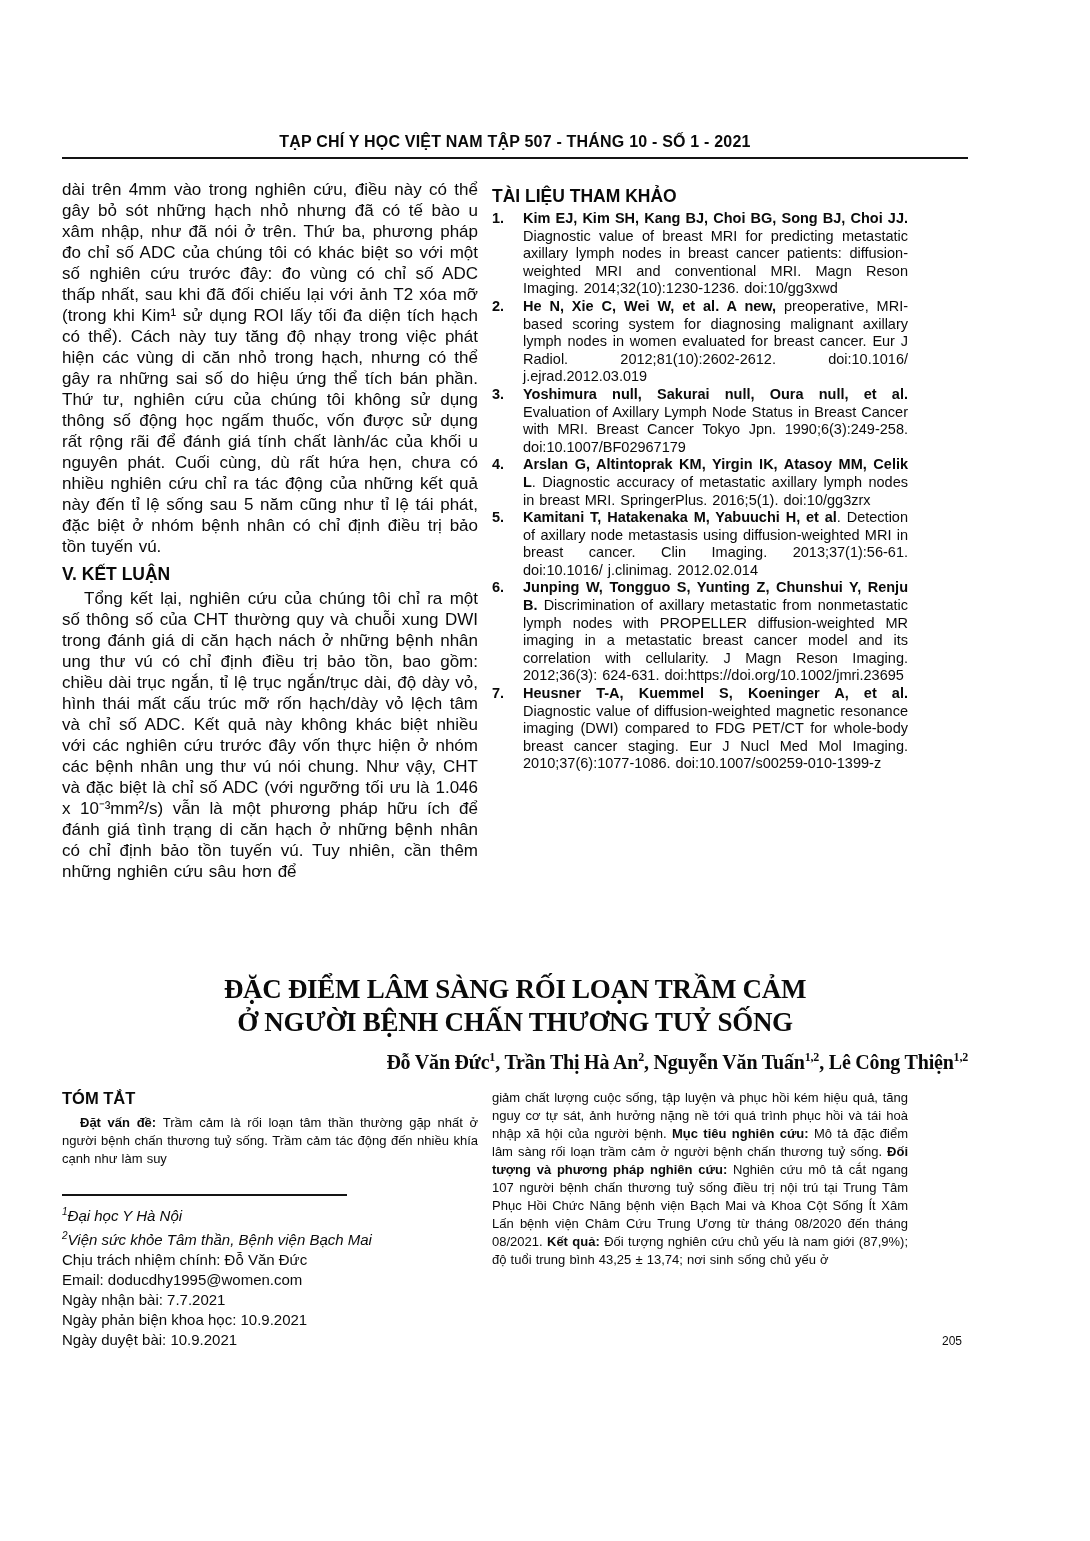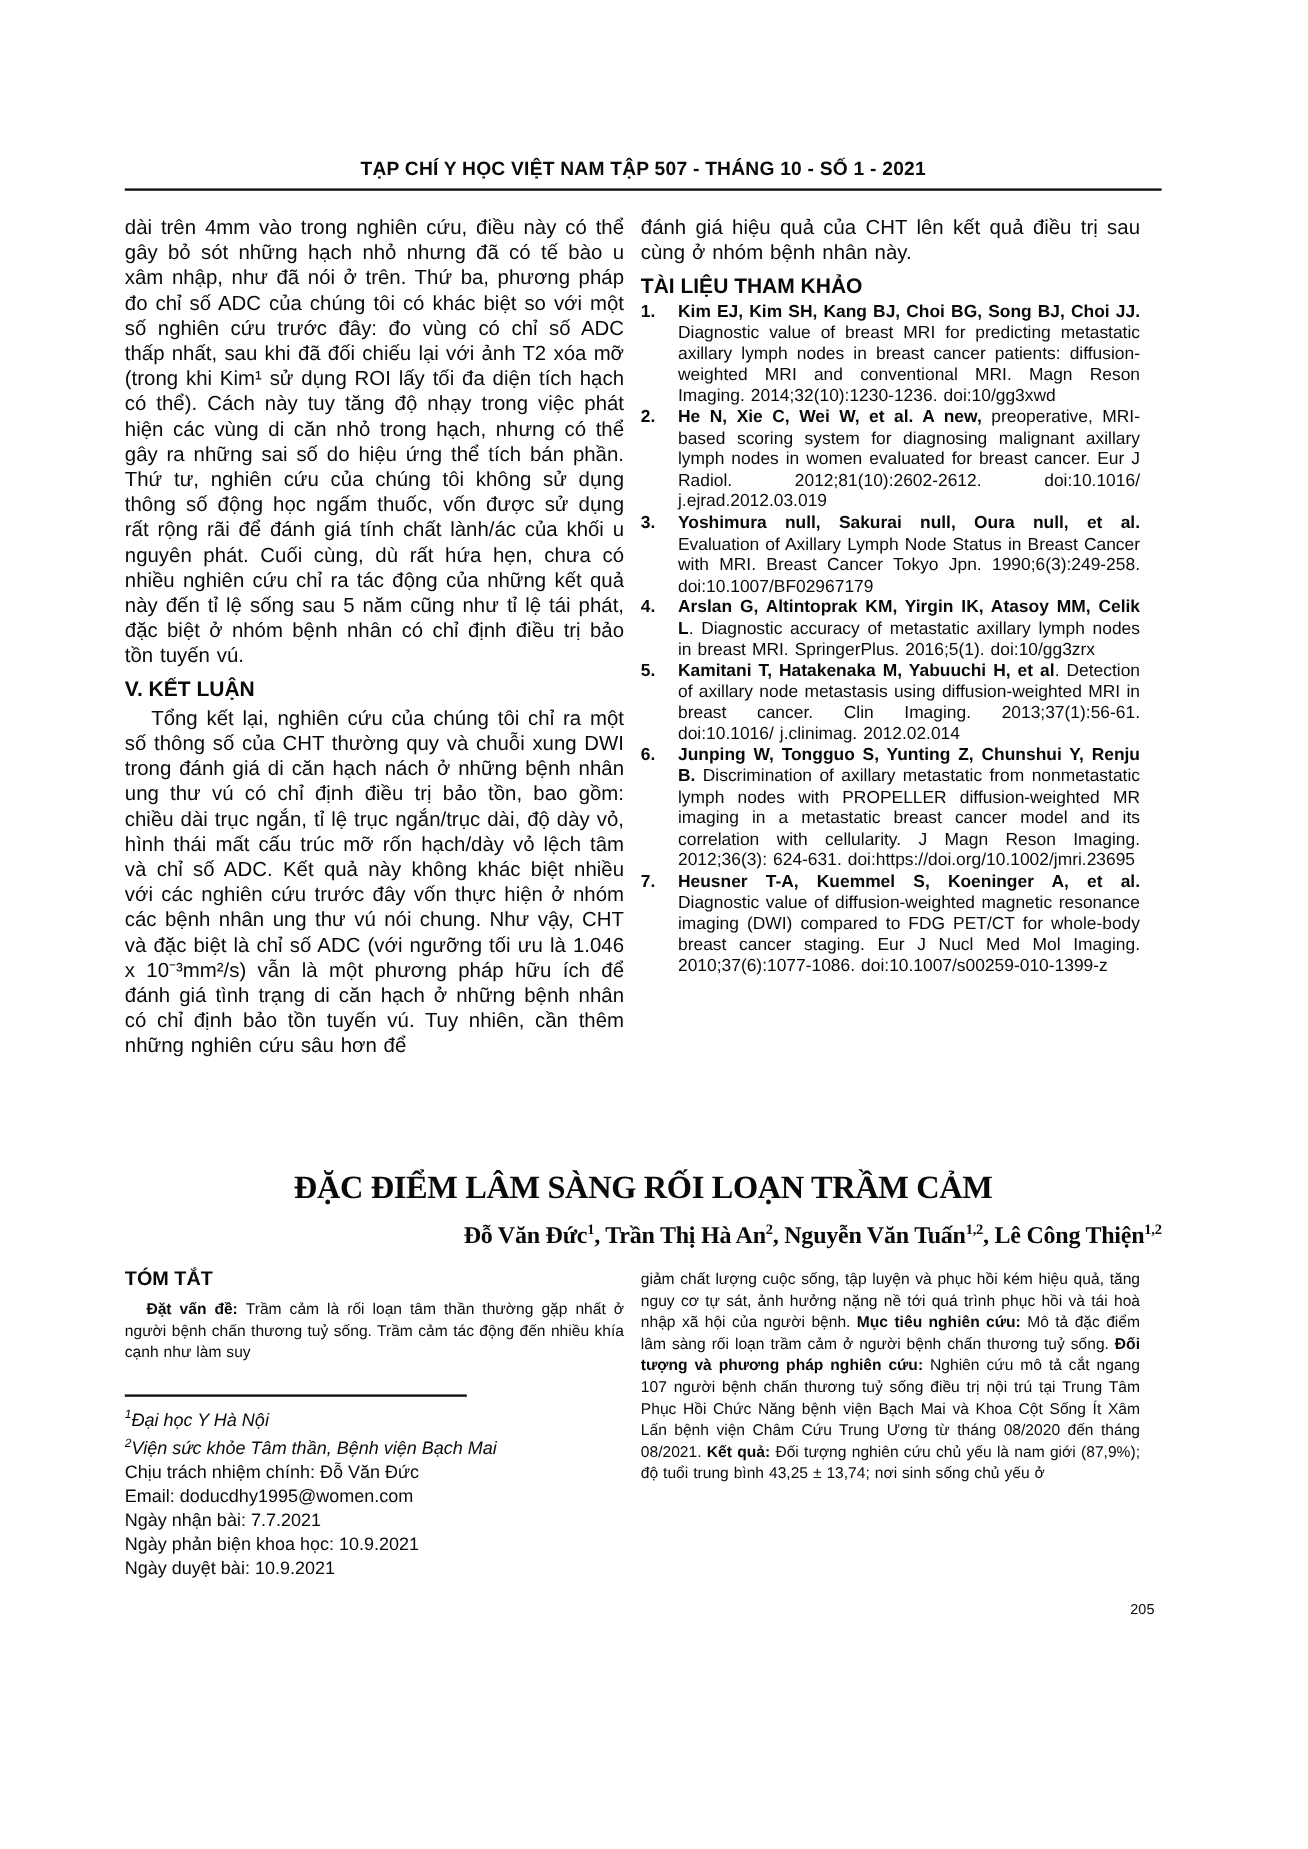--- a/index.html
+++ b/index.html
@@ -1,20 +1,20 @@
 <!DOCTYPE html>
 <html><head>
 <meta charset="utf-8">
 <style>
   html,body{margin:0;padding:0;background:#ffffff;}
   .page{
     position:relative;
     width:1090px;height:1448px;
     box-sizing:border-box;
-    padding:133px 122px 0 104px;
+    padding:133px 122px 0 62px;
     background:#ffffff;color:#0a0a0a;
     font-family:"Liberation Sans",sans-serif;
     overflow:hidden;
   }
   .journal-header{
     text-align:center;font-weight:700;font-size:16px;letter-spacing:.2px;
     padding-bottom:6px;border-bottom:2px solid #141414;
   }
   .cols{display:flex;gap:14px;}
   .col{width:416px;box-sizing:border-box;}
@@ -56,21 +56,20 @@
   </header>
 
   <div class="cols top-cols">
     <div class="col">
       <p class="body-text">dài trên 4mm vào trong nghiên cứu, điều này có thể gây bỏ sót những hạch nhỏ nhưng đã có tế bào u xâm nhập, như đã nói ở trên. Thứ ba, phương pháp đo chỉ số ADC của chúng tôi có khác biệt so với một số nghiên cứu trước đây: đo vùng có chỉ số ADC thấp nhất, sau khi đã đối chiếu lại với ảnh T2 xóa mỡ (trong khi Kim¹ sử dụng ROI lấy tối đa diện tích hạch có thể). Cách này tuy tăng độ nhạy trong việc phát hiện các vùng di căn nhỏ trong hạch, nhưng có thể gây ra những sai số do hiệu ứng thể tích bán phần. Thứ tư, nghiên cứu của chúng tôi không sử dụng thông số động học ngấm thuốc, vốn được sử dụng rất rộng rãi để đánh giá tính chất lành/ác của khối u nguyên phát. Cuối cùng, dù rất hứa hẹn, chưa có nhiều nghiên cứu chỉ ra tác động của những kết quả này đến tỉ lệ sống sau 5 năm cũng như tỉ lệ tái phát, đặc biệt ở nhóm bệnh nhân có chỉ định điều trị bảo tồn tuyến vú.</p>
       <div class="section-heading">V. KẾT LUẬN</div>
       <p class="body-text para-indent">Tổng kết lại, nghiên cứu của chúng tôi chỉ ra một số thông số của CHT thường quy và chuỗi xung DWI trong đánh giá di căn hạch nách ở những bệnh nhân ung thư vú có chỉ định điều trị bảo tồn, bao gồm: chiều dài trục ngắn, tỉ lệ trục ngắn/trục dài, độ dày vỏ, hình thái mất cấu trúc mỡ rốn hạch/dày vỏ lệch tâm và chỉ số ADC. Kết quả này không khác biệt nhiều với các nghiên cứu trước đây vốn thực hiện ở nhóm các bệnh nhân ung thư vú nói chung. Như vậy, CHT và đặc biệt là chỉ số ADC (với ngưỡng tối ưu là 1.046 x 10⁻³mm²/s) vẫn là một phương pháp hữu ích để đánh giá tình trạng di căn hạch ở những bệnh nhân có chỉ định bảo tồn tuyến vú. Tuy nhiên, cần thêm những nghiên cứu sâu hơn để</p>
     </div>
 
     <div class="col">
-      <p class="body-text">đánh giá hiệu quả của CHT lên kết quả điều trị sau cùng ở nhóm bệnh nhân này.</p>
       <div class="section-heading">TÀI LIỆU THAM KHẢO</div>
       <ol class="refs">
         <li>
           <span class="ref-num">1.</span><span class="b">Kim EJ, Kim SH, Kang BJ, Choi BG, Song BJ, Choi JJ.</span><span> Diagnostic value of breast MRI for predicting metastatic axillary lymph nodes in breast cancer patients: diffusion-weighted MRI and conventional MRI. Magn Reson Imaging. 2014;32(10):1230-1236. doi:10/gg3xwd</span>
         </li>
         <li>
           <span class="ref-num">2.</span><span class="b">He N, Xie C, Wei W, et al. A new,</span><span> preoperative, MRI-based scoring system for diagnosing malignant axillary lymph nodes in women evaluated for breast cancer. Eur J Radiol. 2012;81(10):2602-2612. doi:10.1016/ j.ejrad.2012.03.019</span>
         </li>
         <li>
           <span class="ref-num">3.</span><span class="b">Yoshimura null, Sakurai null, Oura null, et al.</span><span> Evaluation of Axillary Lymph Node Status in Breast Cancer with MRI. Breast Cancer Tokyo Jpn. 1990;6(3):249-258. doi:10.1007/BF02967179</span>
@@ -87,20 +86,21 @@
         <li>
           <span class="ref-num">7.</span><span class="b">Heusner T-A, Kuemmel S, Koeninger A, et al.</span><span> Diagnostic value of diffusion-weighted magnetic resonance imaging (DWI) compared to FDG PET/CT for whole-body breast cancer staging. Eur J Nucl Med Mol Imaging. 2010;37(6):1077-1086. doi:10.1007/s00259-010-1399-z</span>
         </li>
       </ol>
     </div>
   </div>
 
   <section>
     <h1 class="article-title">
       <span>ĐẶC ĐIỂM LÂM SÀNG RỐI LOẠN TRẦM CẢM</span><br>
+      <span>Ở NGƯỜI BỆNH CHẤN THƯƠNG TUỶ SỐNG</span>
     </h1>
     <div class="authors"><span>Đỗ Văn Đức</span><sup>1</sup><span>, Trần Thị Hà An</span><sup>2</sup><span>, Nguyễn Văn Tuấn</span><sup>1,2</sup><span>, Lê Công Thiện</span><sup>1,2</sup></div>
 
     <div class="cols bottom-cols">
       <div class="col">
         <div class="abstract-heading">TÓM TẮT</div>
         <p class="abstract-text abstract-indent"><span class="b">Đặt vấn đề: </span><span>Trầm cảm là rối loạn tâm thần thường gặp nhất ở người bệnh chấn thương tuỷ sống. Trầm cảm tác động đến nhiều khía cạnh như làm suy</span></p>
 
         <div class="footnote">
           <div class="footnote-rule"></div>

